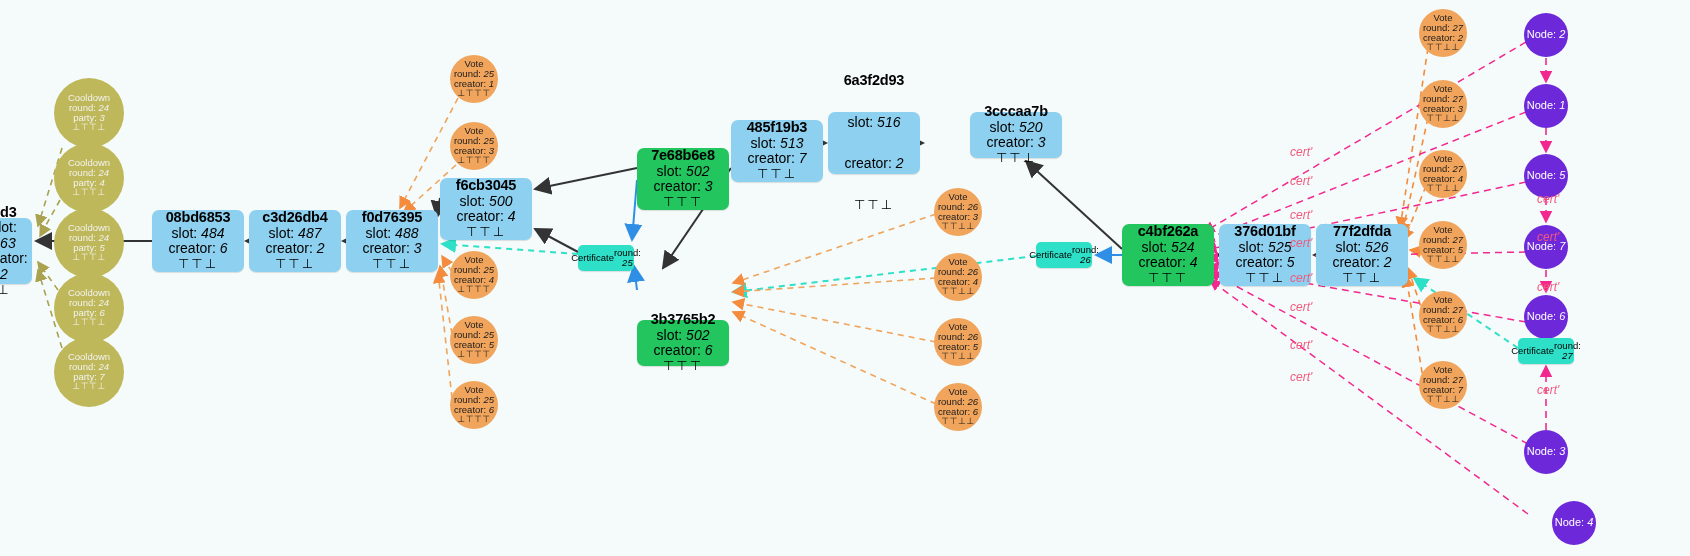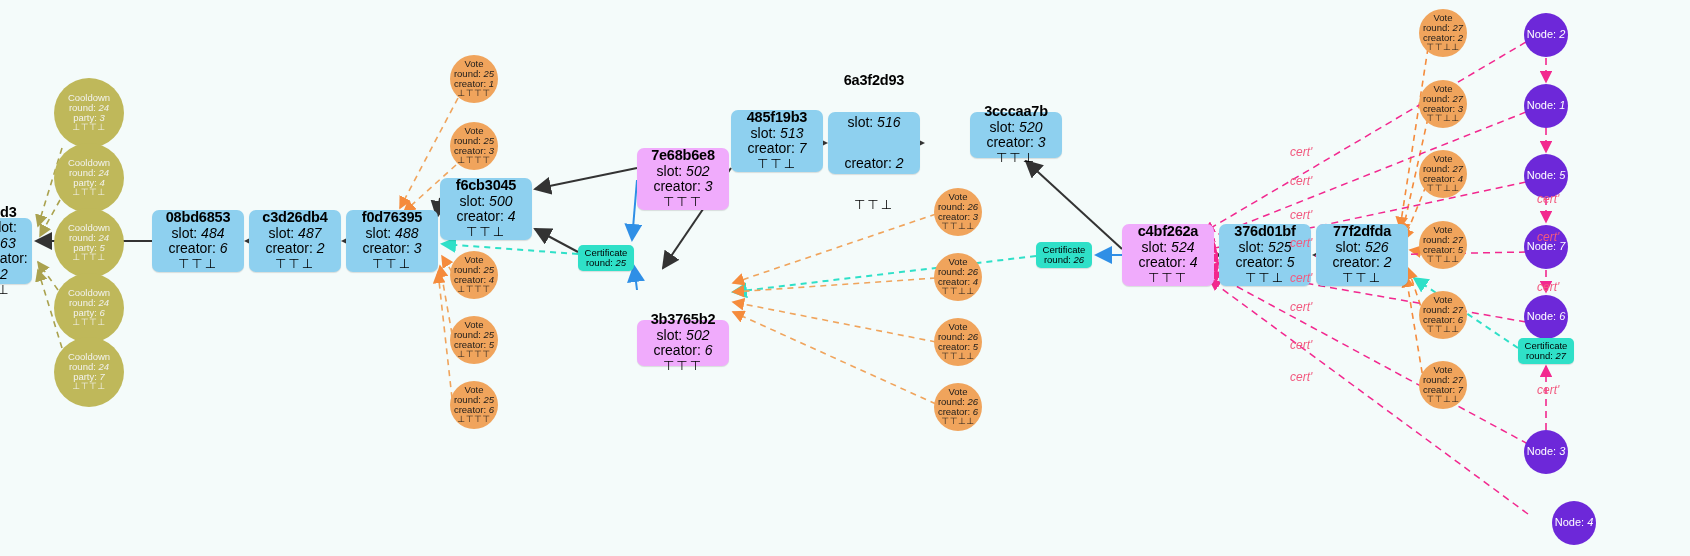--- a/index.html
+++ b/index.html
@@ -23,41 +23,41 @@
     color:#000;
     padding:3px 6px 4px 6px;
     display:flex;flex-direction:column;justify-content:center;align-items:center;
     box-shadow:0 1px 1px rgba(0,0,0,.12);
   }
   .block .hash{font-weight:bold;font-size:14.5px;letter-spacing:-.2px;}
   .block .ln{font-size:14px;}
   .block .ln i{font-style:italic;}
   .block .bits{font-size:13px;letter-spacing:2px;}
   .block.light{background:#8ed0ef;}
-  .block.bright{background:#f0abfc;}
+  .block.bright{background:#22c55e;}
 
   
   .circ{
     border-radius:50%;
     display:flex;flex-direction:column;justify-content:center;align-items:center;
     text-align:center;line-height:1.06;
   }
   .circ .ln{font-size:9.5px;}
   .circ .ln i{font-style:italic;}
   .circ .bits{font-size:9px;letter-spacing:.5px;}
   .cooldown{background:#bfb85a;color:#f2f2ee;}
   .cooldown .ln{font-size:9.5px;}
   .vote{background:#f0a45c;color:#1a1a1a;}
   .nodec{background:#6d28d9;color:#fff;}
   .nodec .ln{font-size:11px;}
 
   
   .cert{
     background:#2fe0c8;border-radius:5px;color:#000;
-    display:flex;flex-direction:column;justify-content:center;align-items:center;
+    display:flex;flex-direction:row;justify-content:center;align-items:center;
     text-align:center;line-height:1.1;font-size:9.5px;
     box-shadow:0 1px 1px rgba(0,0,0,.12);
   }
   .cert i{font-style:italic;}
 
   .edgelabel{position:absolute;font-size:12px;color:#f2597f;font-style:italic;}
 </style>
 </head>
 <body>
 
@@ -199,21 +199,21 @@
       <div class="ln">slot: <i>502</i></div>
       <div class="ln">creator: <i>3</i></div>
       <div class="bits">⊤⊤⊤</div>
     </div>
     <div class="node block bright" style="left: 637px; top: 272px; width: 92px; height: 46px; margin-top: 48px;">
       <div class="hash">3b3765b2</div>
       <div class="ln">slot: <i>502</i></div>
       <div class="ln">creator: <i>6</i></div>
       <div class="bits">⊤⊤⊤</div>
     </div>
-    <div class="node block light" style="left: 731px; top: 110px; width: 92px; height: 62px;">
+    <div class="node block light" style="left: 731px; top: 120px; width: 92px; height: 62px;">
       <div class="hash">485f19b3</div>
       <div class="ln">slot: <i>513</i></div>
       <div class="ln">creator: <i>7</i></div>
       <div class="bits">⊤⊤⊥</div>
     </div>
     <div class="node block light" style="left: 828px; top: 112px; width: 92px; height: 62px; gap: 26px;">
       <div class="hash">6a3f2d93</div>
       <div class="ln">slot: <i>516</i></div>
       <div class="ln">creator: <i>2</i></div>
       <div class="bits">⊤⊤⊥</div>

